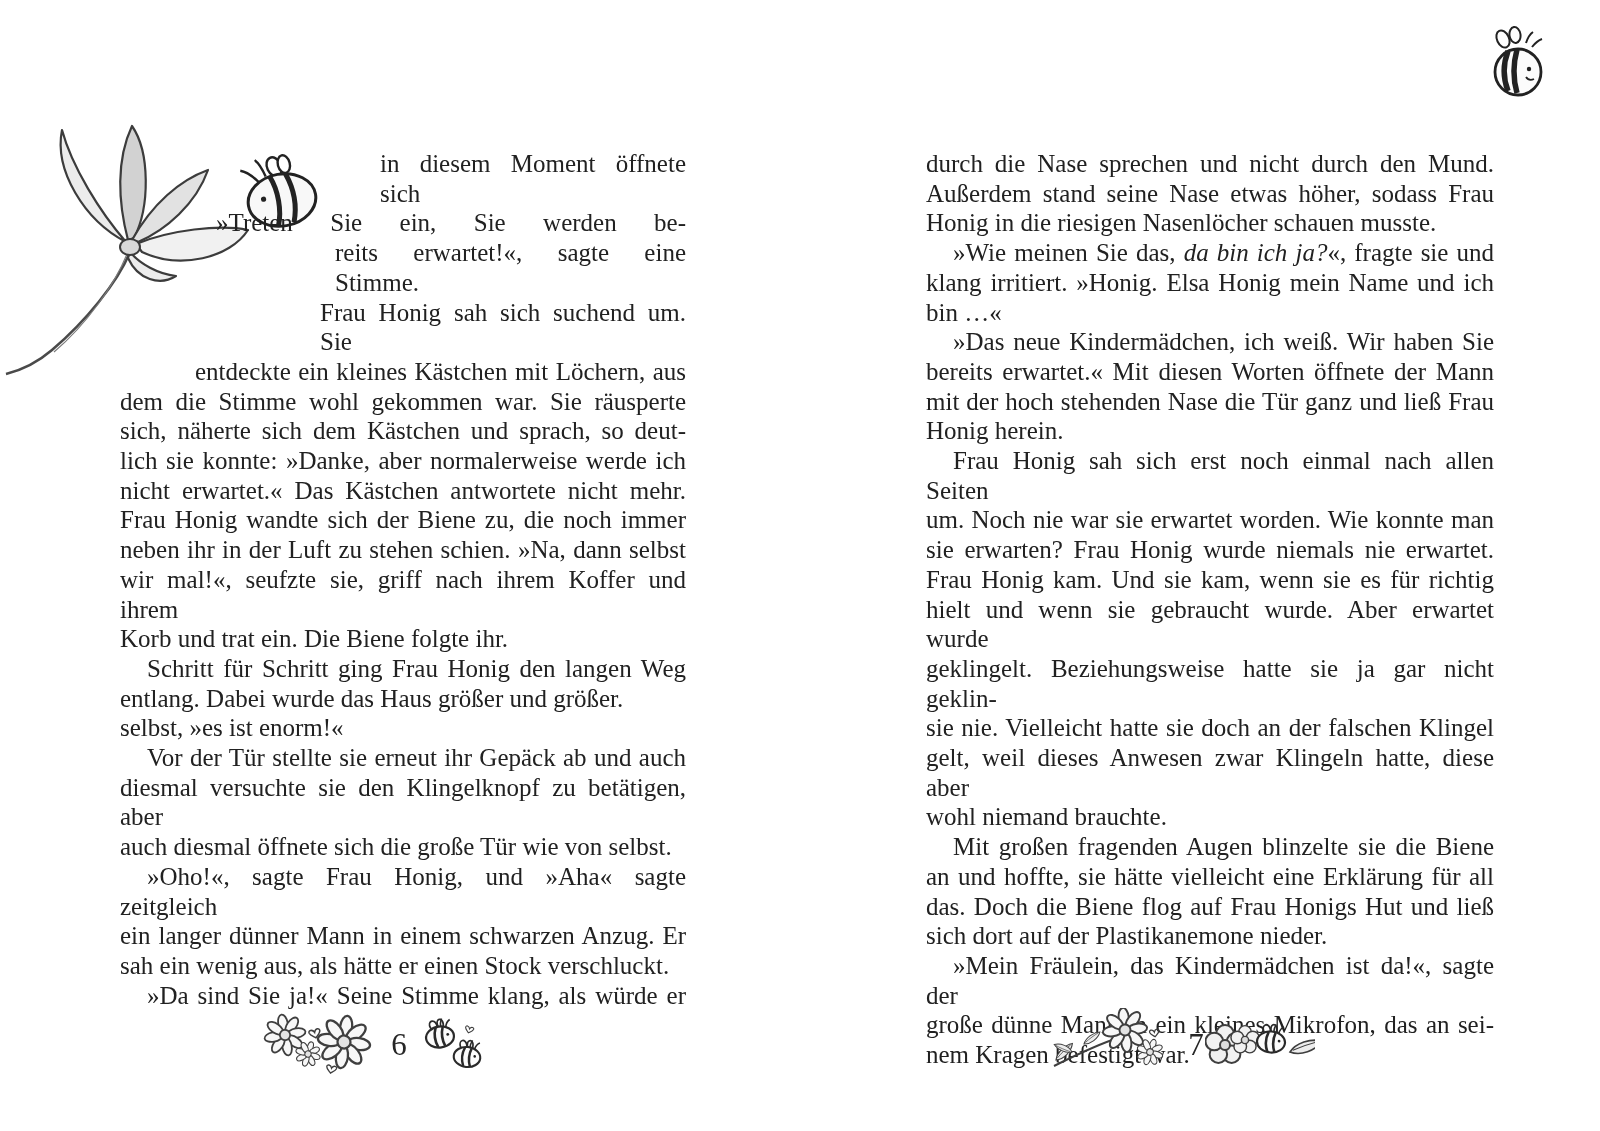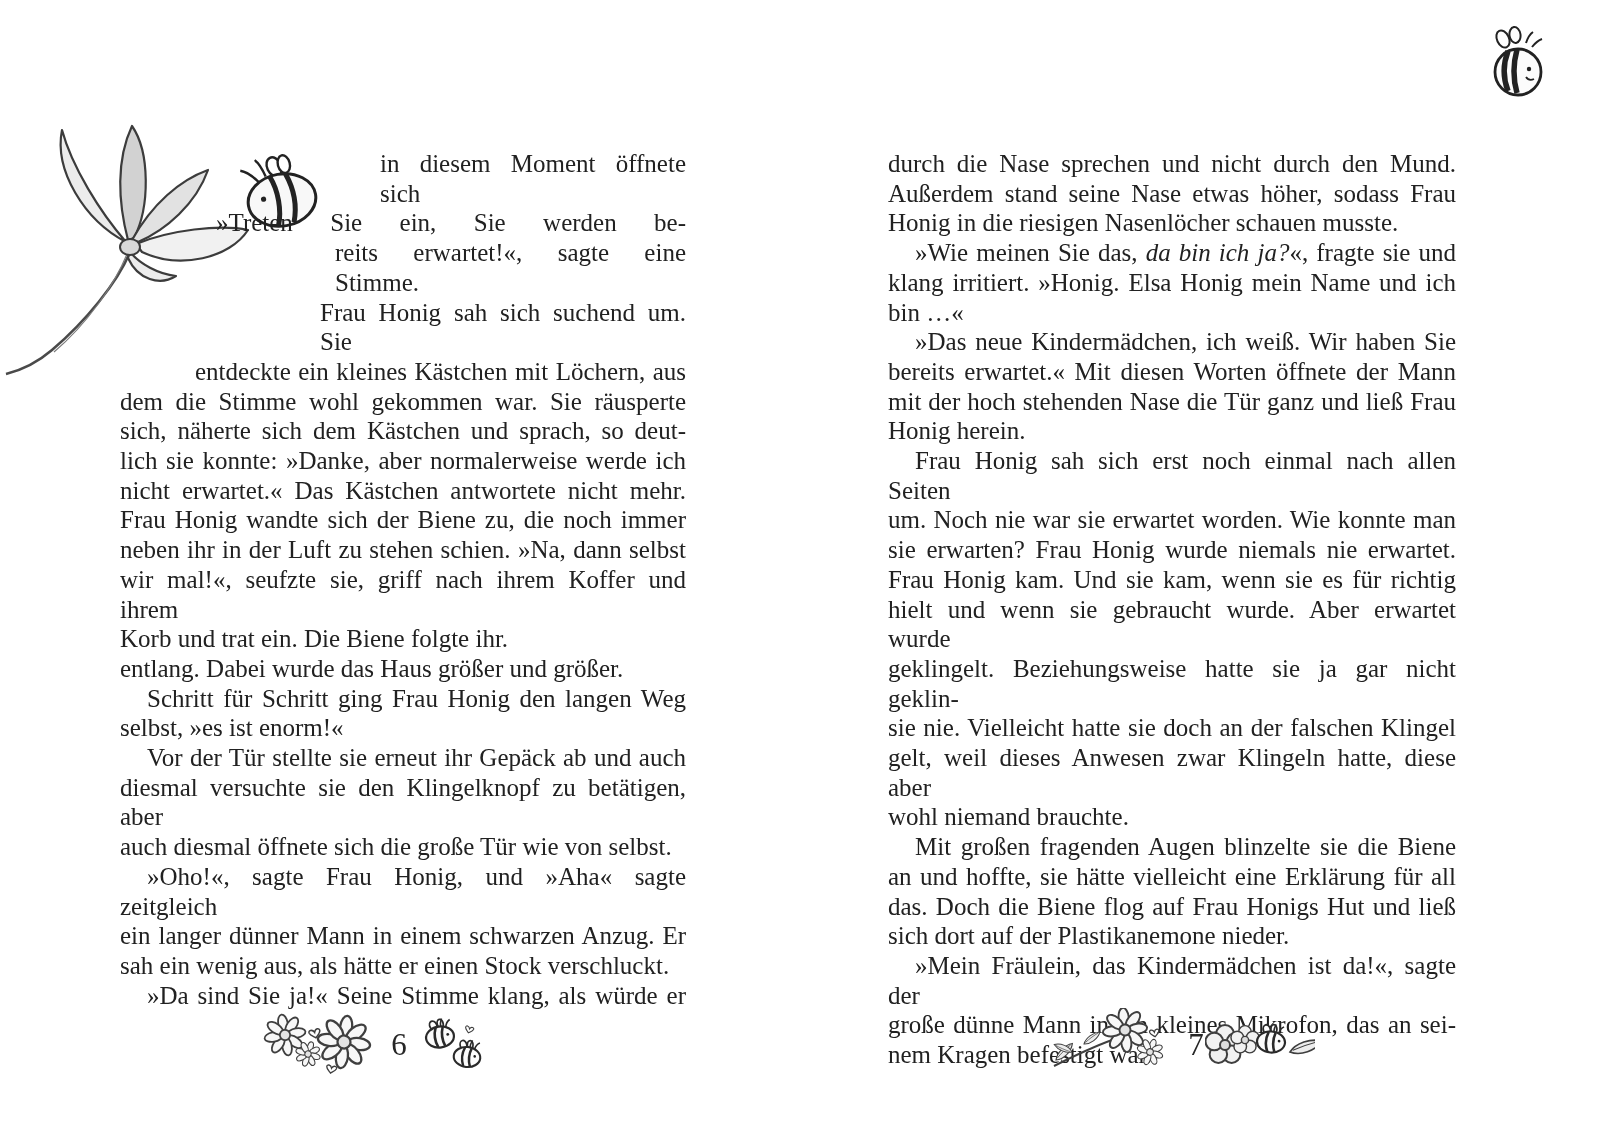--- a/index.html
+++ b/index.html
@@ -2,21 +2,21 @@
 <html lang="de"><head>
 <meta charset="utf-8">
 <style>
   html,body{margin:0;padding:0;background:#ffffff;}
   .spread{
     position:relative;width:1600px;height:1131px;background:#ffffff;
     font-family:"Liberation Serif","DejaVu Serif",serif;color:#212121;overflow:hidden;
   }
   .textcol{position:absolute;font-size:25px;line-height:29.7px;}
   #left-text{left:120px;top:149px;width:566px;}
-  #right-text{left:888px;top:149px;width:568px;}
+  #right-text{left:926px;top:149px;width:568px;}
   .line{text-align:justify;text-align-last:justify;white-space:normal;}
   .line.pe{text-align-last:left;}
   .ind{text-indent:27px;}
   .w1{margin-left:260px;} .w2{margin-left:256px;} .w3{margin-left:244px;}
   .w4{margin-left:96px;} .w5{margin-left:215px;} .w6{margin-left:200px;}
   .w7{margin-left:75px;}
   em{font-style:italic;}
   .pagenum{
     position:absolute;width:40px;text-align:center;font-size:31px;line-height:34px;color:#262626;
   }
@@ -105,22 +105,22 @@
     <div class="line jt w6">Frau Honig sah sich suchend um. Sie</div>
     <div class="line jt w7">entdeckte ein kleines Kästchen mit Löchern, aus</div>
     <div class="line jt">dem die Stimme wohl gekommen war. Sie räusperte</div>
     <div class="line jt">sich, näherte sich dem Kästchen und sprach, so deut-</div>
     <div class="line jt">lich sie konnte: »Danke, aber normalerweise werde ich</div>
     <div class="line jt">nicht erwartet.« Das Kästchen antwortete nicht mehr.</div>
     <div class="line jt">Frau Honig wandte sich der Biene zu, die noch immer</div>
     <div class="line jt">neben ihr in der Luft zu stehen schien. »Na, dann selbst</div>
     <div class="line jt">wir mal!«, seufzte sie, griff nach ihrem Koffer und ihrem</div>
     <div class="line pe">Korb und trat ein. Die Biene folgte ihr.</div>
+    <div class="line jt ind">Schritt für Schritt ging Frau Honig den langen Weg</div>
     <div class="line pe">entlang. Dabei wurde das Haus größer und größer.</div>
-    <div class="line jt ind">Schritt für Schritt ging Frau Honig den langen Weg</div>
     <div class="line pe">selbst, »es ist enorm!«</div>
     <div class="line jt ind">Vor der Tür stellte sie erneut ihr Gepäck ab und auch</div>
     <div class="line jt">diesmal versuchte sie den Klingelknopf zu betätigen, aber</div>
     <div class="line pe">auch diesmal öffnete sich die große Tür wie von selbst.</div>
     <div class="line jt ind">»Oho!«, sagte Frau Honig, und »Aha« sagte zeitgleich</div>
     <div class="line jt">ein langer dünner Mann in einem schwarzen Anzug. Er</div>
     <div class="line pe">sah ein wenig aus, als hätte er einen Stock verschluckt.</div>
     <div class="line jt ind">»Da sind Sie ja!« Seine Stimme klang, als würde er</div>
   </div>
 

